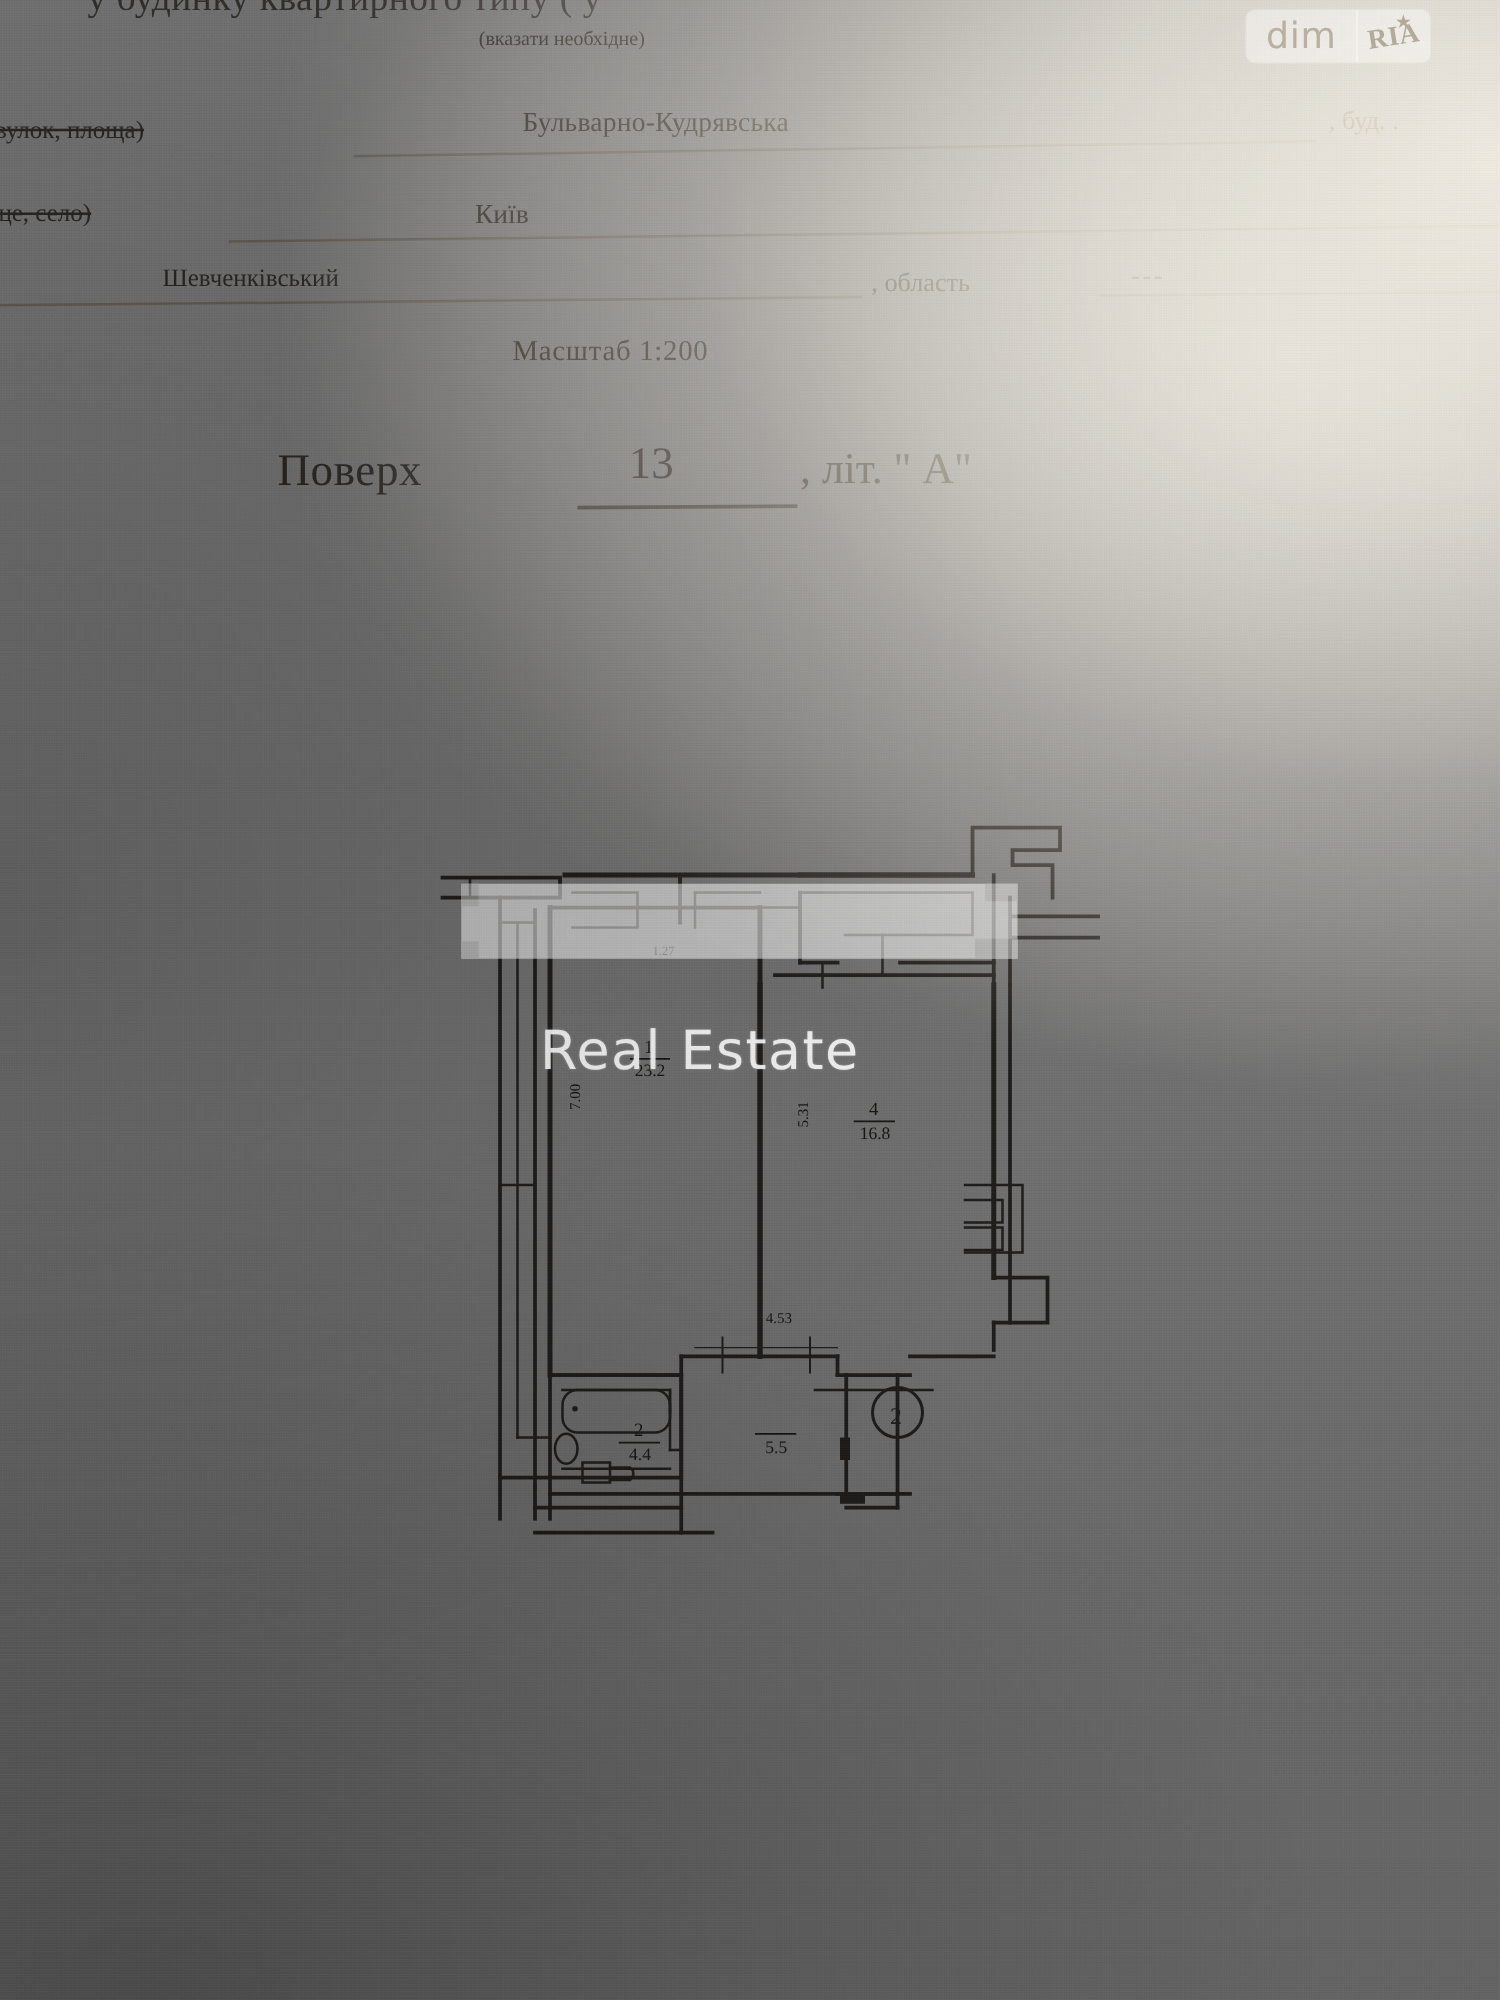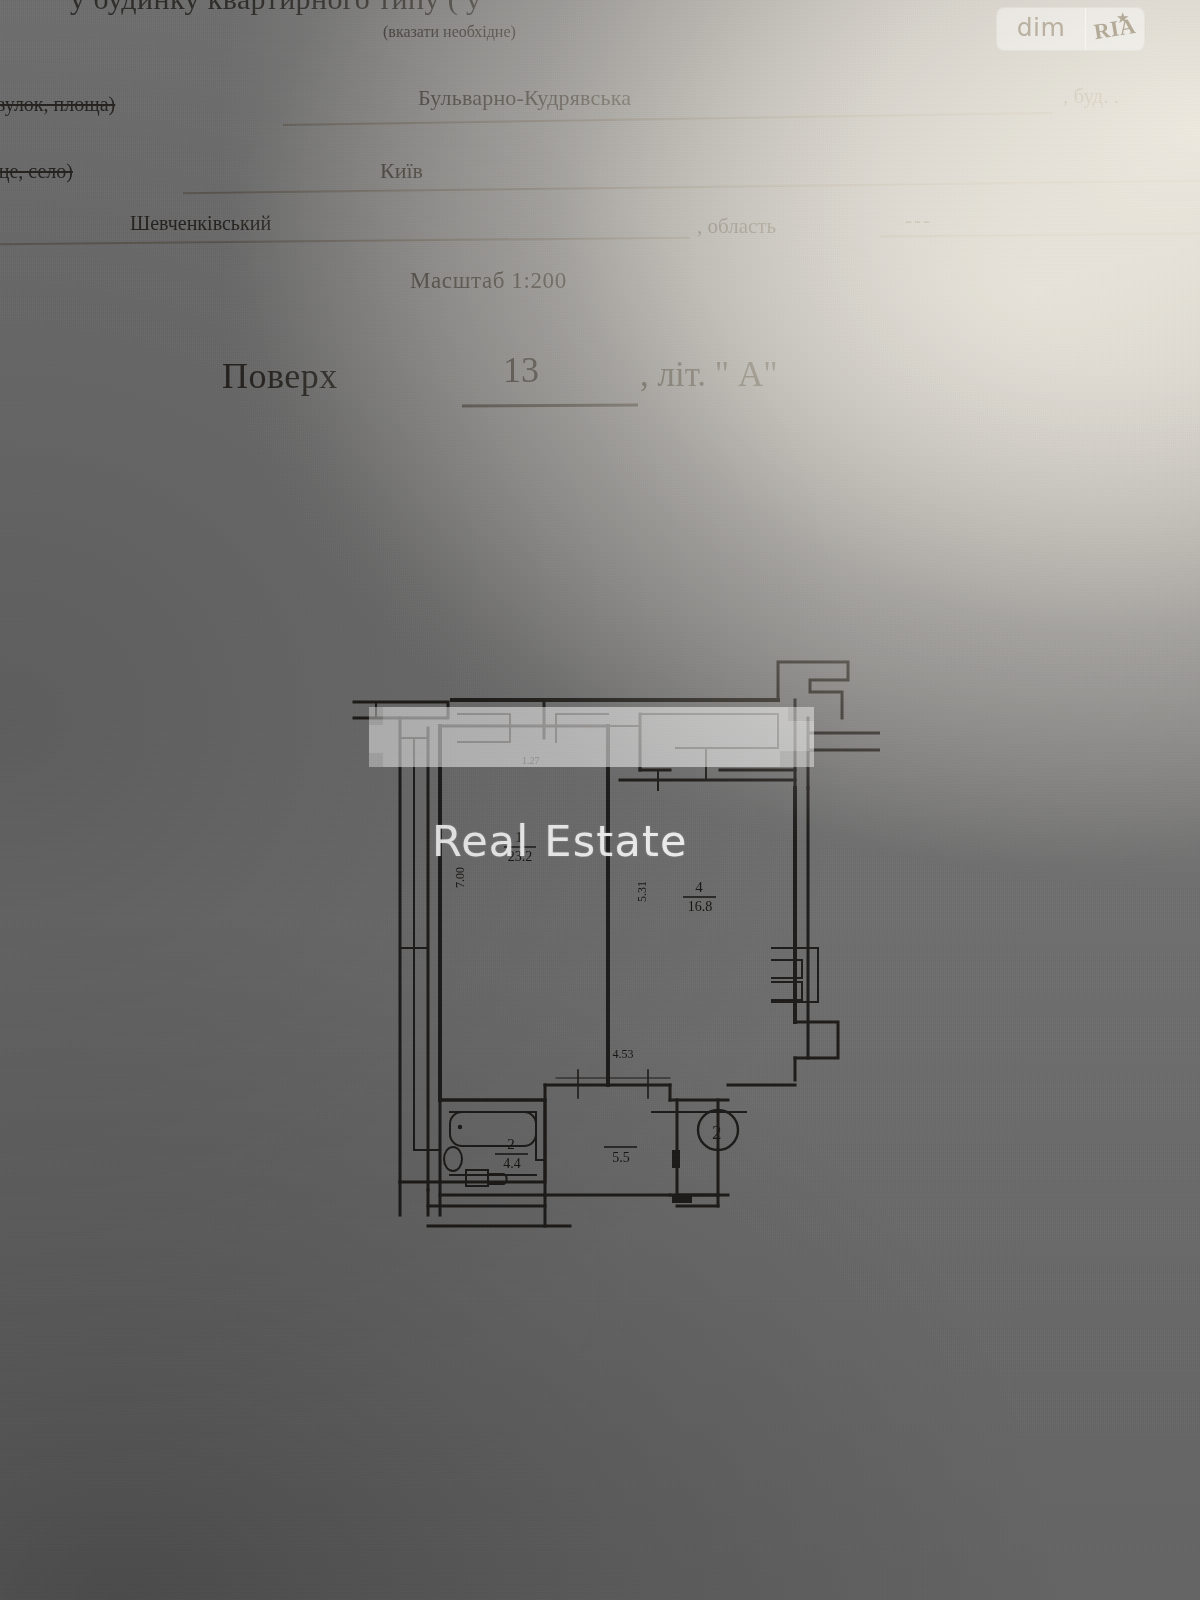--- a/index.html
+++ b/index.html
@@ -93,21 +93,21 @@
 
   
   .logo{
     position:absolute;left:997px;top:8px;width:147px;height:42px;
     border-radius:7px;overflow:hidden;display:flex;
     background:rgba(255,255,255,.42);
     box-shadow:0 0 0 1px rgba(255,255,255,.18);
   }
   .logo-dim{
     flex:0 0 88px;display:flex;align-items:center;justify-content:center;
-    font-family:"DejaVu Sans", sans-serif;font-size:25px;color:#b9b0a0;
+    font-family:"DejaVu Sans", sans-serif;font-size:29px;color:#b9b0a0;
     letter-spacing:.5px;padding-bottom:3px;
   }
   .logo-sep{width:1px;background:rgba(255,255,255,.55);}
   .logo-ria{
     flex:1;position:relative;display:flex;align-items:center;justify-content:center;
   }
   .logo-ria .ria-txt{
     font-family:"Liberation Serif",serif;font-weight:bold;font-size:22px;color:#b3aa98;
     transform:rotate(-9deg);letter-spacing:.5px;
   }

